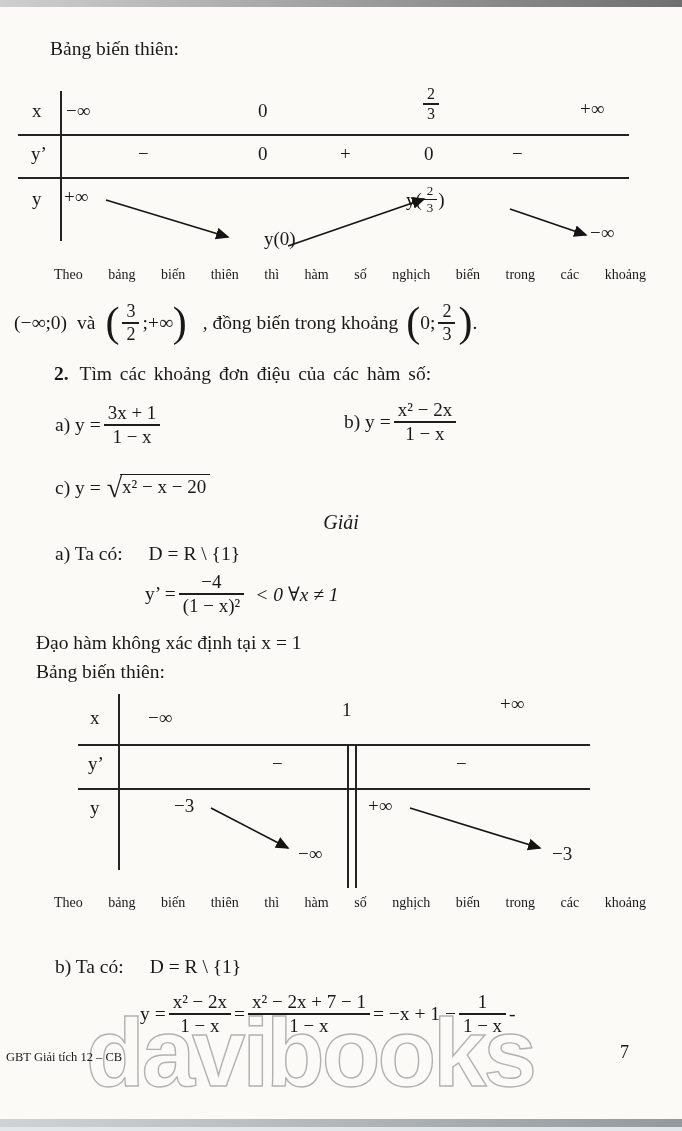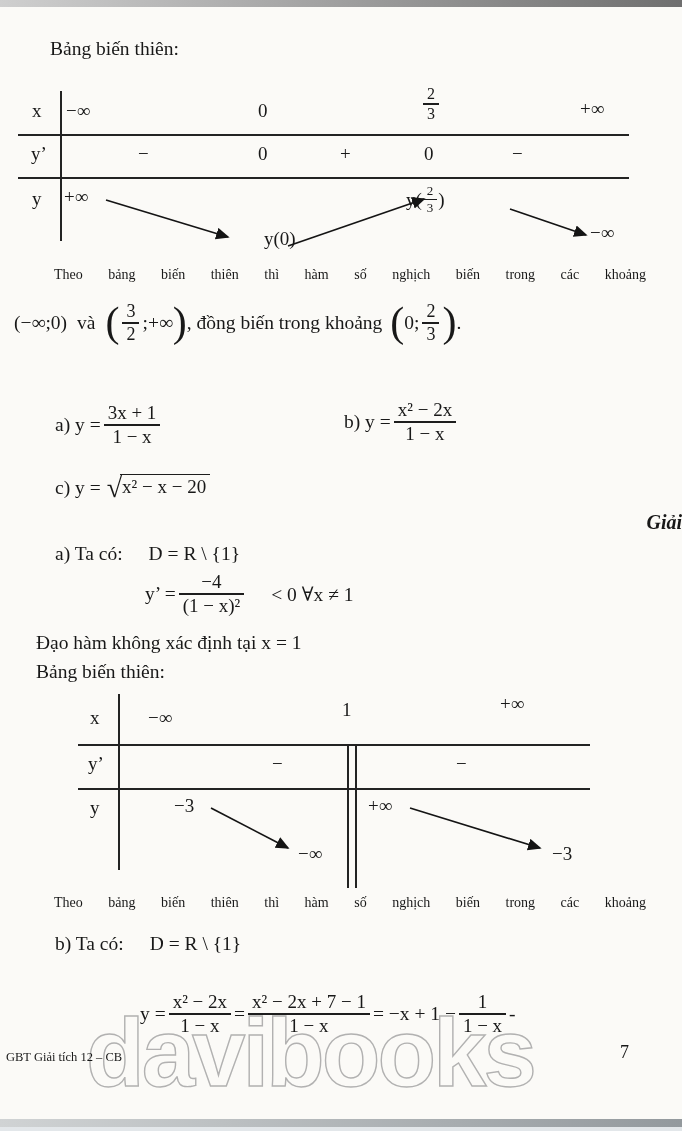--- a/index.html
+++ b/index.html
@@ -12,21 +12,21 @@
   .scan-top{left:0;top:0;width:682px;height:7px;
     background:linear-gradient(to right,#cfcfcf,#9a9a9a 55%,#6f6f6f);z-index:3;}
   .scan-bot1{left:0;top:1119px;width:682px;height:8px;
     background:linear-gradient(to right,#d0d3d4,#93999d);z-index:3;}
   .scan-bot2{left:0;top:1127px;width:682px;height:4px;background:#e3e7ea;z-index:3;}
 
   .txt{font-size:19.5px;line-height:1.25;white-space:nowrap;}
   .justline{font-size:14px;line-height:1.25;text-align:justify;text-align-last:justify;white-space:normal;}
   .row{display:flex;align-items:center;white-space:nowrap;}
   .bold{font-weight:bold;}
-  .center-head{left:0;width:682px;text-align:right;font-weight:bold;font-style:italic;font-size:20px;}
+  .center-head{left:0;width:682px;text-align:center;font-weight:normal;font-style:italic;font-size:20px;}
 
   
   .vtable{font-size:19px;}
   .vtable .tv{position:absolute;line-height:1;white-space:nowrap;}
   .vline{position:absolute;width:1.6px;background:#232323;}
   .hline{position:absolute;height:1.8px;background:#232323;}
   .arrows{position:absolute;left:0;top:0;}
 
   
   .frac{display:inline-flex;flex-direction:column;align-items:center;vertical-align:middle;margin:0 3px;line-height:1.05;}
@@ -117,32 +117,36 @@
     <span>(−∞;0)</span>
     <span style="margin:0 10px;">và</span>
     <span class="bp">(</span>
     <span class="frac fr18">
         <span class="num">3</span>
         <span class="bar"></span>
         <span class="den">2</span>
       </span>
     <span>;+∞</span>
     <span class="bp">)</span>
-    <span style="margin-right:8px;">, đồng biến trong khoảng</span>
+    <span style="margin-right:8px;margin-left:16px;">, đồng biến trong khoảng</span>
     <span class="bp">(</span>
     <span>0;</span>
     <span class="frac fr18">
         <span class="num">2</span>
         <span class="bar"></span>
         <span class="den">3</span>
       </span>
     <span class="bp">)</span>
     <span>.</span>
   </div>
 
+  <div class="txt" style="left:54px;top:362px;">
+    <span class="bold">2.</span>
+    <span style="margin-left:6px;word-spacing:3px;">Tìm các khoảng đơn điệu của các hàm số:</span>
+  </div>
 
   <div class="row" style="left:55px;top:397px;height:56px;font-size:19.5px;">
     <span>a) y =</span>
     <span class="frac fr19">
         <span class="num">3x + 1</span>
         <span class="bar"></span>
         <span class="den">1 − x</span>
       </span>
   </div>
   <div class="row" style="left:344px;top:392px;height:60px;font-size:19.5px;">
@@ -168,21 +172,21 @@
     <span style="margin-left:26px;">D = R \ {1}</span>
   </div>
 
   <div class="row" style="left:145px;top:566px;height:56px;font-size:19.5px;">
     <span>y’ =</span>
     <span class="frac fr19">
         <span class="num">−4</span>
         <span class="bar"></span>
         <span class="den">(1 − x)²</span>
       </span>
-    <span style="margin-left:24px;">&lt; 0  ∀x ≠ 1</span>
+    <span style="margin-left:8px;font-style:italic;">&lt; 0  ∀x ≠ 1</span>
   </div>
 
   <div class="txt" style="left:36px;top:631px;text-align:center;">Đạo hàm không xác định tại x = 1</div>
   <div class="txt" style="left:36px;top:660px;">Bảng biến thiên:</div>
 
   <div class="vtable" style="left:76px;top:692px;width:520px;height:200px;">
     <div class="vline" style="left:42px;top:2px;height:176px;"></div>
     <div class="hline" style="left:2px;top:52px;width:512px;"></div>
     <div class="hline" style="left:2px;top:96px;width:512px;"></div>
     <div class="vline" style="left:271px;top:52px;height:144px;"></div>
@@ -209,21 +213,21 @@
           <path d="M0,0 L8,3.5 L0,7 Z" fill="#141414"></path>
         </marker>
       </defs>
       <line x1="135" y1="116" x2="212" y2="156" stroke="#141414" stroke-width="1.7" marker-end="url(#ah2)"></line>
       <line x1="334" y1="116" x2="464" y2="156" stroke="#141414" stroke-width="1.7" marker-end="url(#ah2)"></line>
     </svg>
   </div>
 
   <div class="justline" style="left:54px;top:894px;width:592px;">Theo bảng biến thiên thì hàm số nghịch biến trong các khoảng</div>
 
-  <div class="row" style="left:55px;top:933px;font-size:19.5px;">
+  <div class="row" style="left:55px;top:956px;font-size:19.5px;">
     <span>b) Ta có:</span>
     <span style="margin-left:26px;">D = R \ {1}</span>
   </div>
 
   <div class="row" style="left:140px;top:985px;height:58px;font-size:19.5px;">
     <span>y =</span>
     <span class="frac fr19">
         <span class="num">x² − 2x</span>
         <span class="bar"></span>
         <span class="den">1 − x</span>

